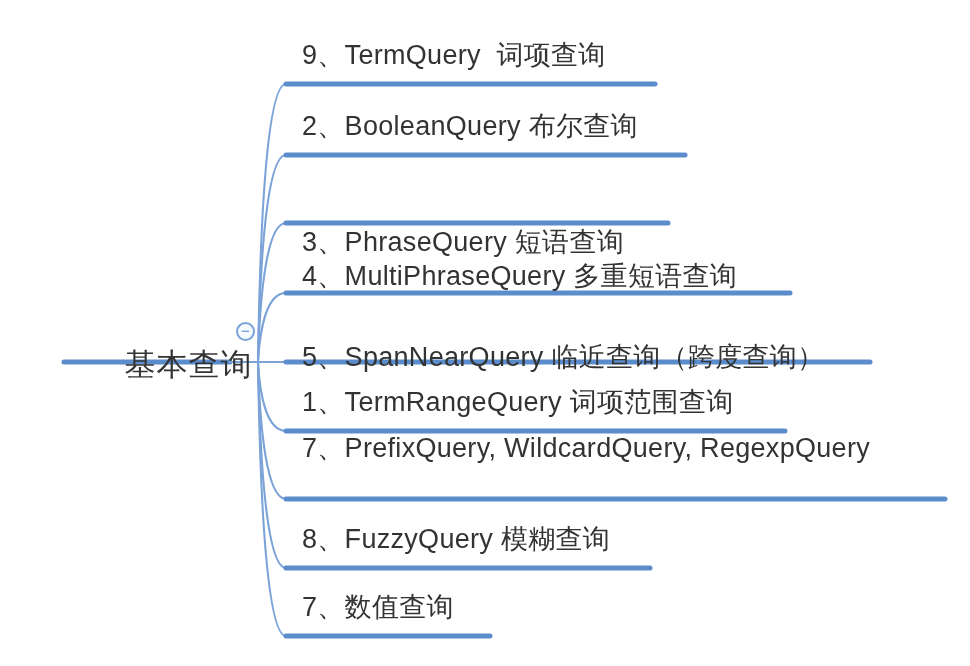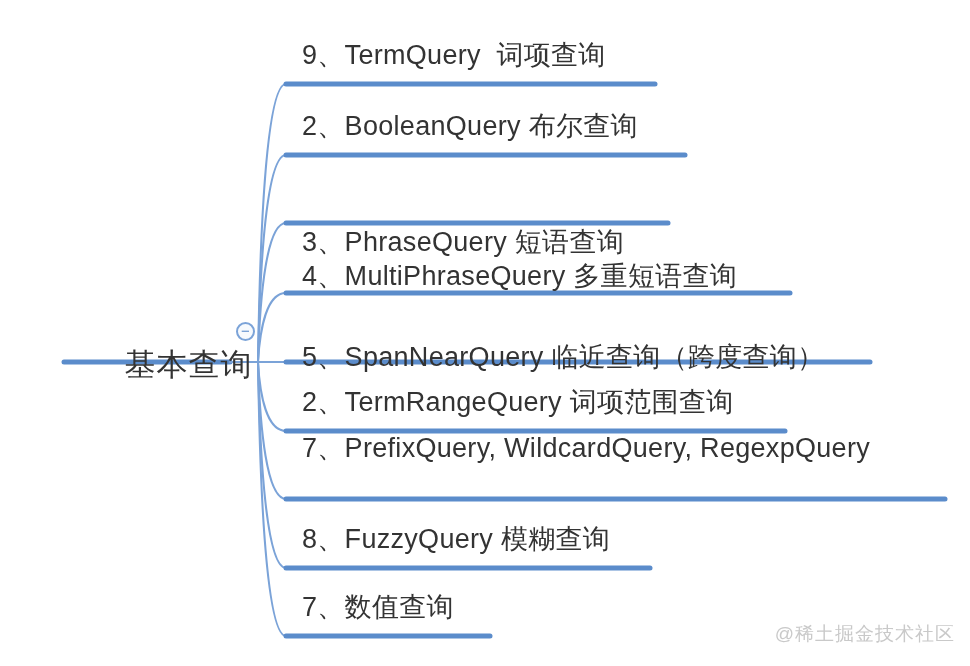--- a/index.html
+++ b/index.html
@@ -89,20 +89,19 @@
   </div>
 
   <div class="collapse-btn">−</div>
 
   <div id="branches">
       <div class="branch-label" style="top: 38px;">9、TermQuery  词项查询</div>
       <div class="branch-label" style="top: 109px;">2、BooleanQuery 布尔查询</div>
       <div class="branch-label" style="top: 177px; margin-top: 48px;">3、PhraseQuery 短语查询</div>
       <div class="branch-label" style="top: 259px;">4、MultiPhraseQuery 多重短语查询</div>
       <div class="branch-label" style="top: 328px; margin-top: 12px;">5、SpanNearQuery 临近查询（跨度查询）</div>
-      <div class="branch-label" style="top: 385px;">2、TermRangeQuery 词项范围查询</div>
+      <div class="branch-label" style="top: 385px;">1、TermRangeQuery 词项范围查询</div>
       <div class="branch-label" style="top: 431px;">7、PrefixQuery, WildcardQuery, RegexpQuery</div>
       <div class="branch-label" style="top: 522px;">8、FuzzyQuery 模糊查询</div>
       <div class="branch-label" style="top: 590px;">7、数值查询</div>
     </div>
 
-  <div class="watermark">@稀土掘金技术社区</div>
 </div>
 
 </body></html>

